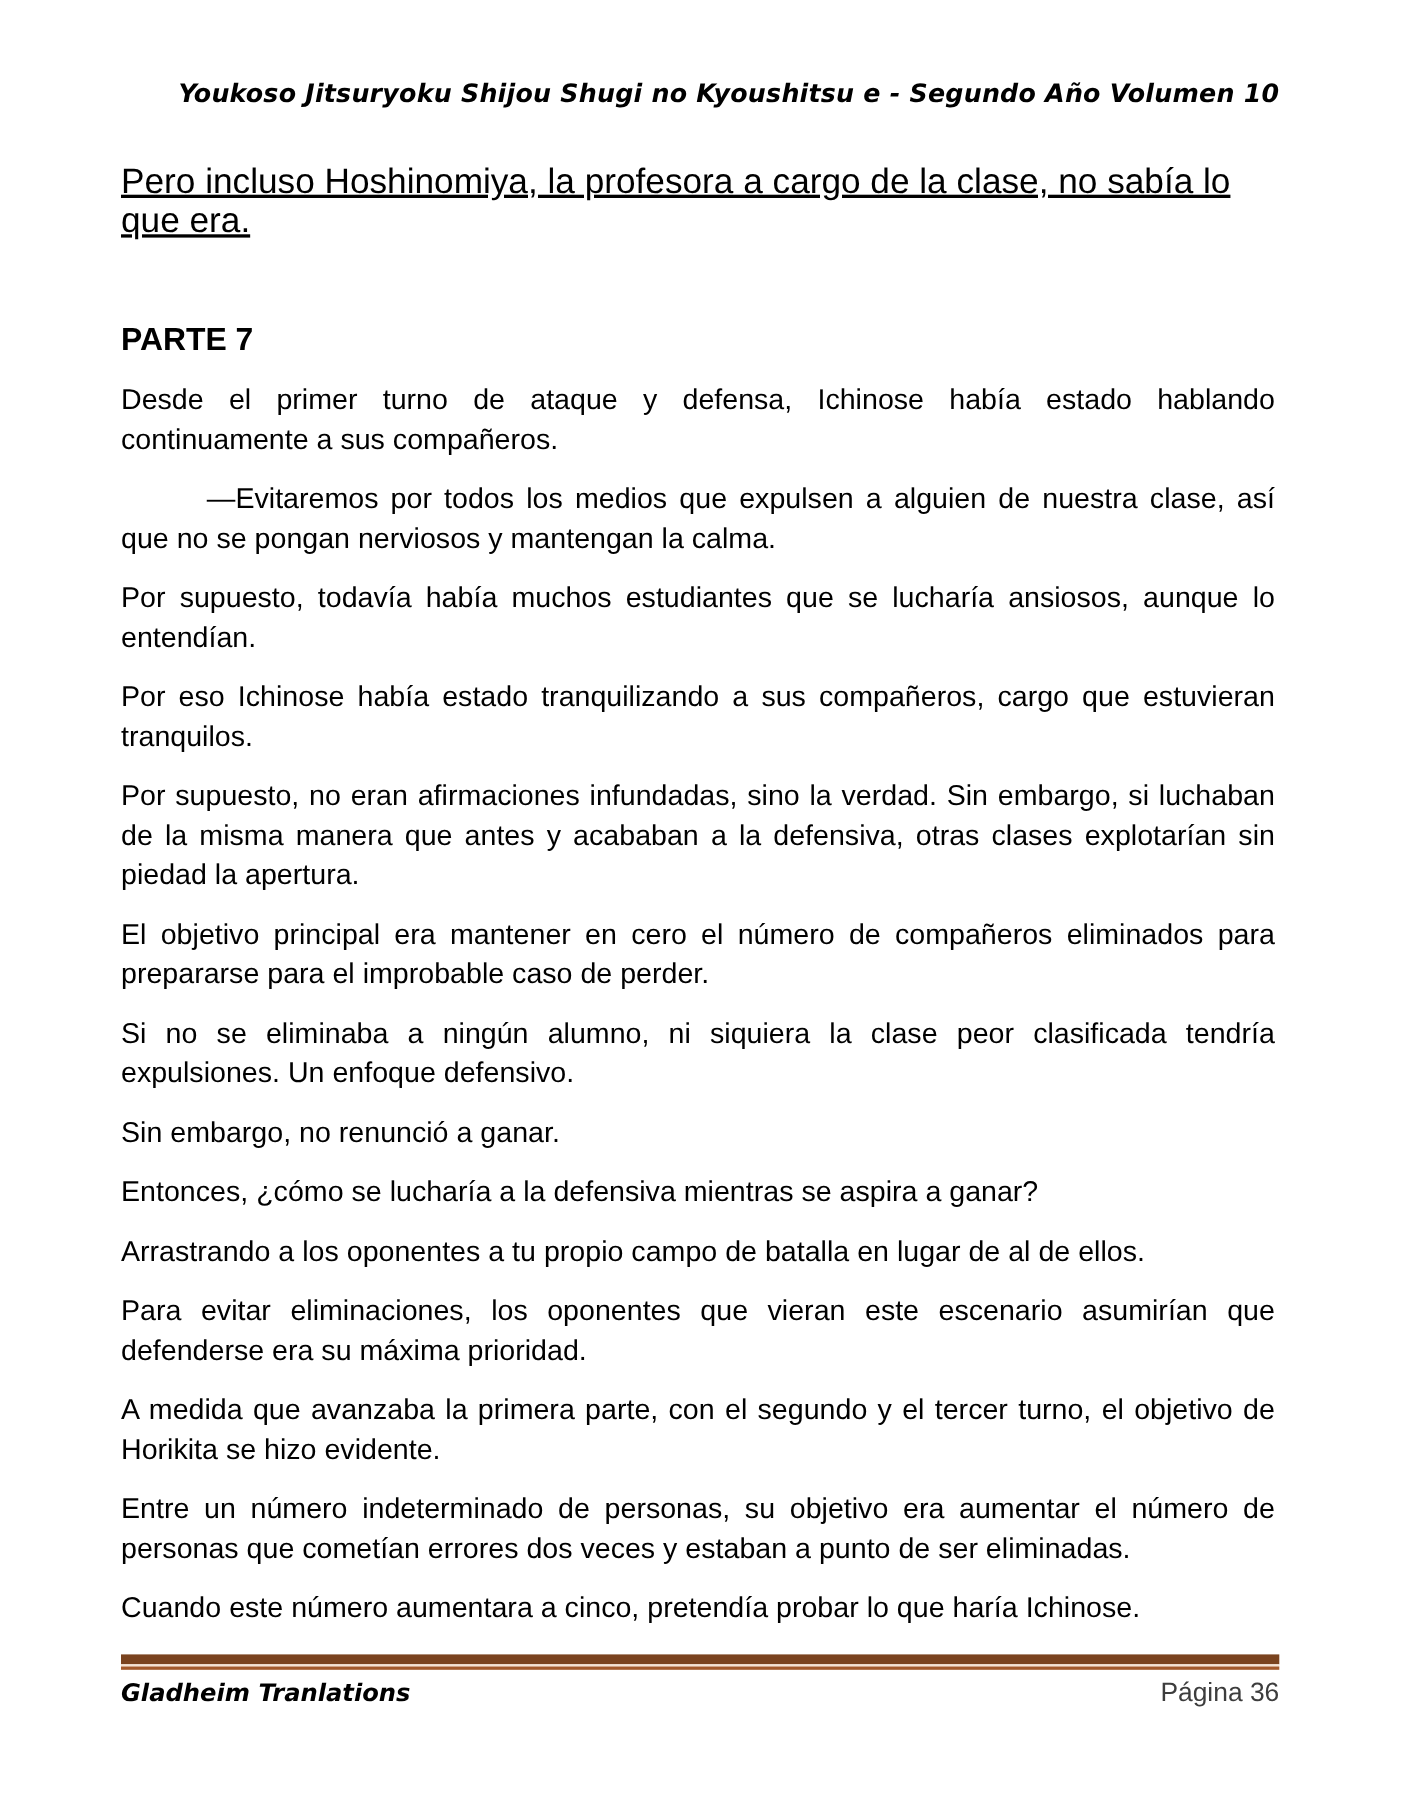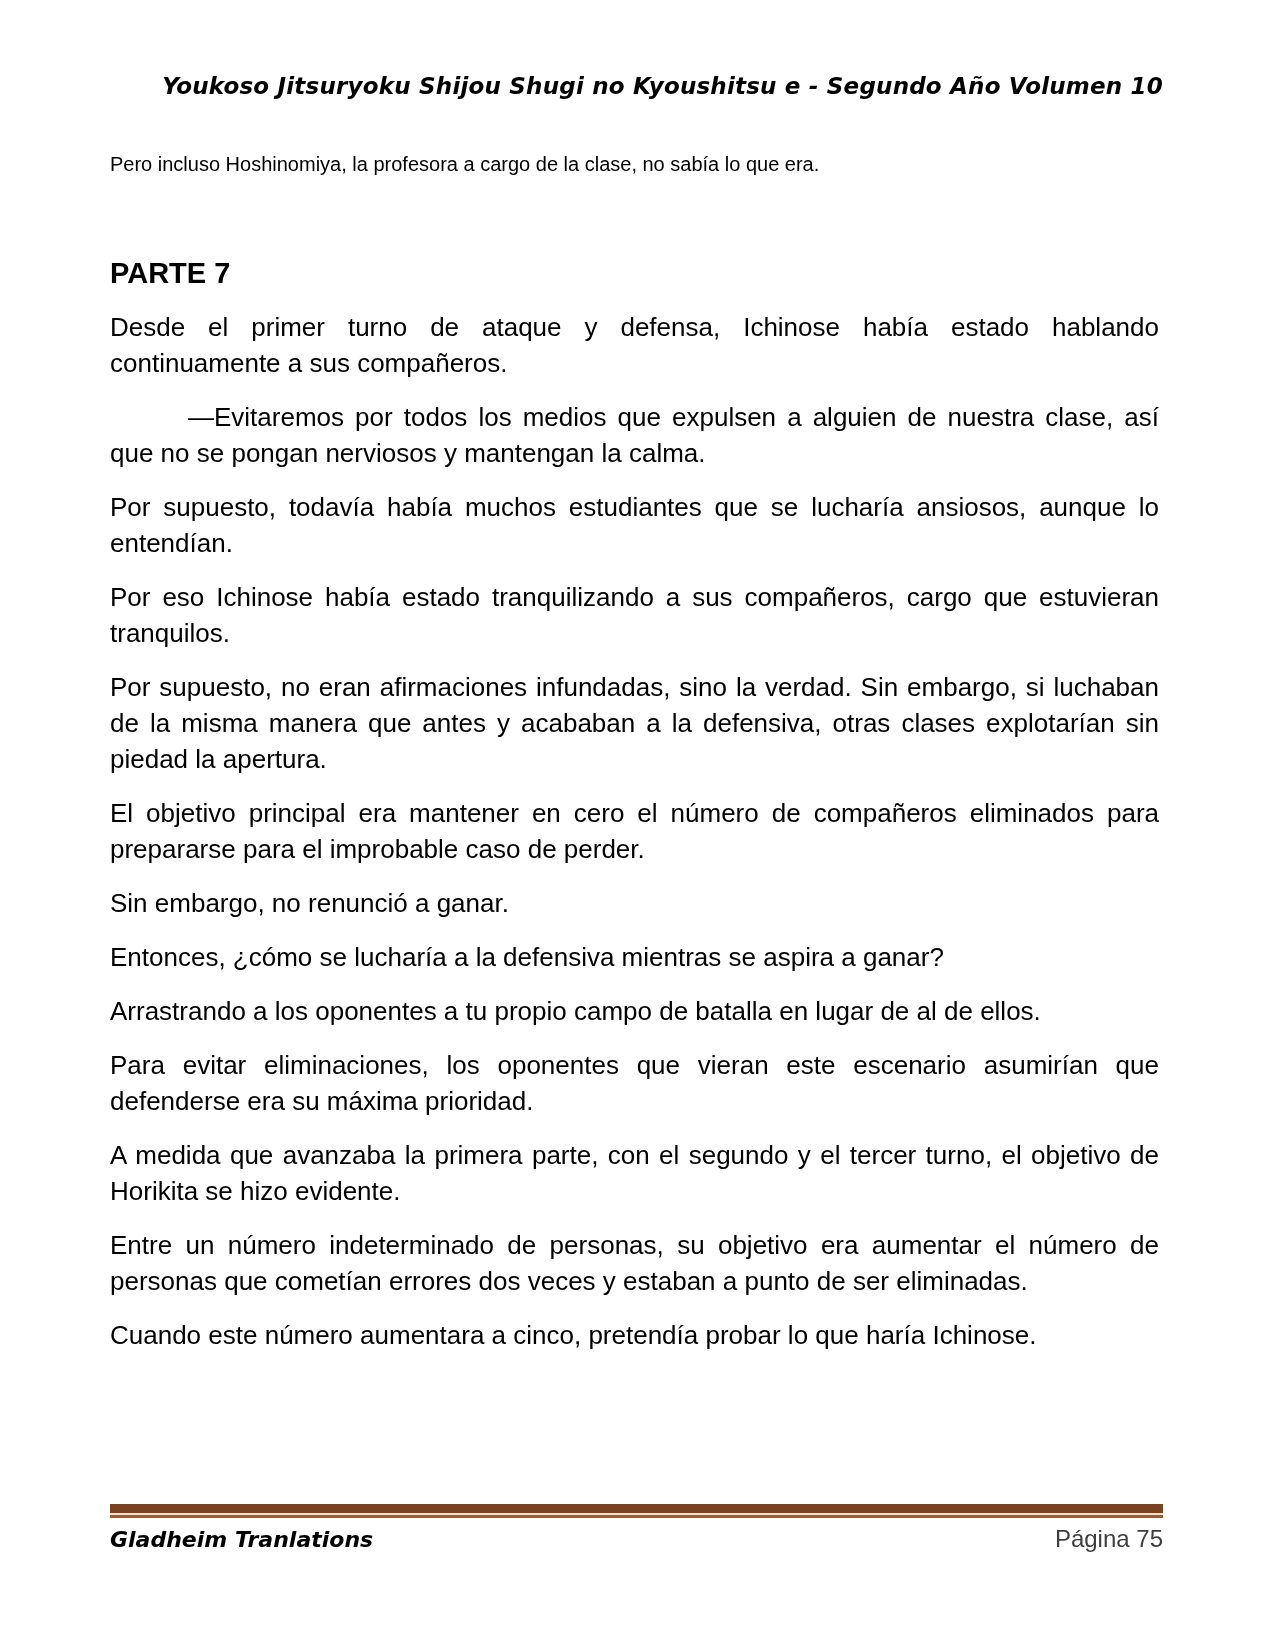--- a/index.html
+++ b/index.html
@@ -28,22 +28,23 @@
     font-style: italic;
     font-size: 23px;
     line-height: 32px;
     letter-spacing: 0.2px;
     color: #000000;
     white-space: nowrap;
     text-align: right;
   }
   .intro-paragraph {
     margin-top: 44px;
-    font-size: 20px;
+    font-size: 32px;
     line-height: 36px;
+    text-decoration: underline;
   }
   .section-heading {
     margin-top: 73px;
     font-size: 29px;
     line-height: 36px;
     font-weight: bold;
   }
   .paragraphs {
     margin-top: 18px;
   }
@@ -97,34 +98,35 @@
 
   <div class="section-heading">PARTE 7</div>
 
   <div class="paragraphs">
       <p class="para">Desde el primer turno de ataque y defensa, Ichinose había estado hablando continuamente a sus compañeros.</p>
       <p class="para indent-first">—Evitaremos por todos los medios que expulsen a alguien de nuestra clase, así que no se pongan nerviosos y mantengan la calma.</p>
       <p class="para">Por supuesto, todavía había muchos estudiantes que se lucharía ansiosos, aunque lo entendían.</p>
       <p class="para">Por eso Ichinose había estado tranquilizando a sus compañeros, cargo que estuvieran tranquilos.</p>
       <p class="para">Por supuesto, no eran afirmaciones infundadas, sino la verdad. Sin embargo, si luchaban de la misma manera que antes y acababan a la defensiva, otras clases explotarían sin piedad la apertura.</p>
       <p class="para">El objetivo principal era mantener en cero el número de compañeros eliminados para prepararse para el improbable caso de perder.</p>
+      <p class="para">Si no se eliminaba a ningún alumno, ni siquiera la clase peor clasificada tendría expulsiones. Un enfoque defensivo.</p>
       <p class="para">Sin embargo, no renunció a ganar.</p>
       <p class="para">Entonces, ¿cómo se lucharía a la defensiva mientras se aspira a ganar?</p>
       <p class="para">Arrastrando a los oponentes a tu propio campo de batalla en lugar de al de ellos.</p>
       <p class="para">Para evitar eliminaciones, los oponentes que vieran este escenario asumirían que defenderse era su máxima prioridad.</p>
       <p class="para">A medida que avanzaba la primera parte, con el segundo y el tercer turno, el objetivo de Horikita se hizo evidente.</p>
       <p class="para">Entre un número indeterminado de personas, su objetivo era aumentar el número de personas que cometían errores dos veces y estaban a punto de ser eliminadas.</p>
       <p class="para">Cuando este número aumentara a cinco, pretendía probar lo que haría Ichinose.</p>
     </div>
 
 </div>
 
 <div class="doc-footer">
   <div>
     <div class="footer-rule-thick" style="background: rgb(122, 67, 31);"></div>
     <div class="footer-rule-gap" style="background: rgb(246, 227, 211);"></div>
     <div class="footer-rule-thin" style="background: rgb(163, 89, 43);"></div>
   </div>
   <div class="footer-row">
     <span class="footer-brand">Gladheim Tranlations</span>
-    <span class="footer-page" style="color: rgb(61, 61, 61);">Página 75</span>
+    <span class="footer-page" style="color: rgb(61, 61, 61);">Página 36</span>
   </div>
 </div>
 
 </body></html>

